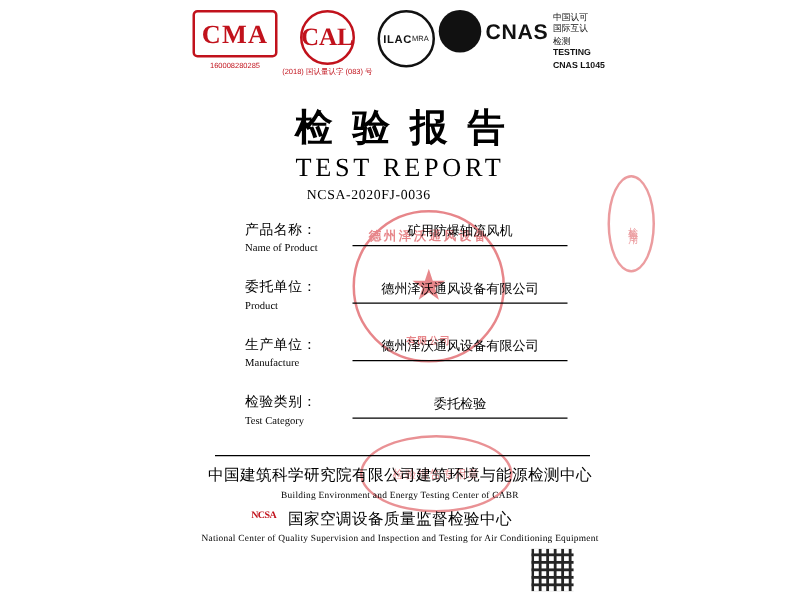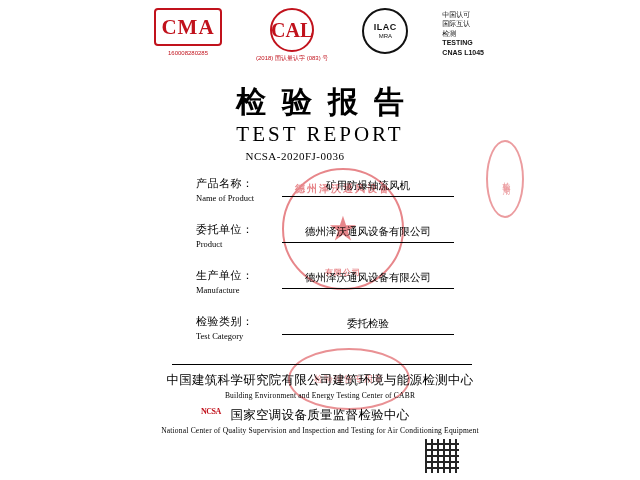--- a/index.html
+++ b/index.html
@@ -86,21 +86,21 @@
     white-space: nowrap;
     font-family: "Liberation Sans", sans-serif;
   }
   
   .ilac-mark {
     width: 42px;
     height: 42px;
     border-radius: 50%;
     border: 2px solid #111;
     display: flex;
-    flex-direction: column;
+    flex-direction: row;
     align-items: center;
     justify-content: center;
     color: #111;
     font-family: "Liberation Sans", sans-serif;
   }
   .ilac-mark .ilac-top {
     font-size: 9px;
     font-weight: bold;
     letter-spacing: 0.5px;
   }
@@ -388,20 +388,26 @@
       <div class="cal-caption">(2018) 国认量认字 (083) 号</div>
     </div>
 
     <div class="logo-block">
       <div class="ilac-mark">
         <span class="ilac-top">ILAC</span>
         <span class="ilac-bot">MRA</span>
       </div>
     </div>
 
+    <div class="logo-block">
+      <div class="cnas-mark">
+        <span class="cnas-dot"></span>
+        <span class="cnas-text">CNAS</span>
+      </div>
+    </div>
 
     <div class="cnas-info">
       <div>中国认可</div>
       <div>国际互认</div>
       <div>检测</div>
       <div class="bold">TESTING</div>
       <div class="bold">CNAS L1045</div>
     </div>
   </div>
 

